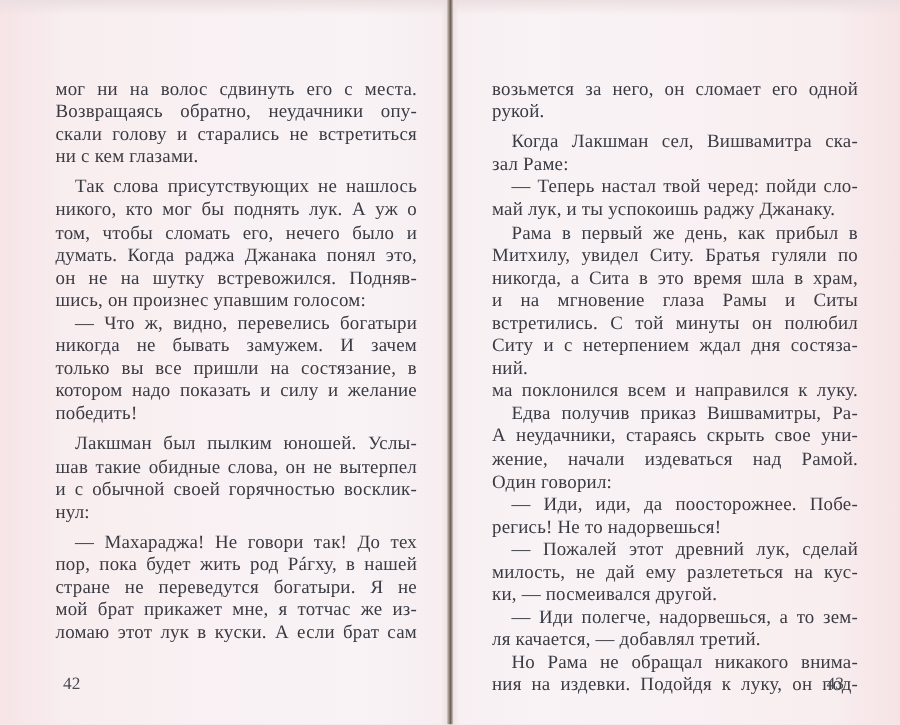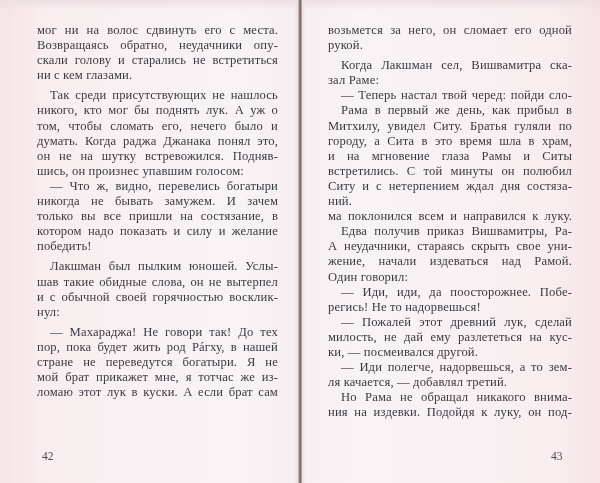--- a/index.html
+++ b/index.html
@@ -32,21 +32,21 @@
     .gutter {
       position: absolute;
       left: 298px;
       top: 0;
       width: 4px;
       height: 483px;
       background: linear-gradient(90deg, #d9cccb 0%, #8c7f74 40%, #6f6256 60%, #cfc2c0 100%);
     }
     .text-block {
       position: absolute;
-      top: 23px;
+      top: 52px;
       font-family: "Liberation Serif", "DejaVu Serif", serif;
       font-size: 12.6px;
       line-height: 15.1px;
       color: #3a3a42;
       letter-spacing: 0.15px;
     }
     .page.left .text-block { left: 37px; width: 241px; }
     .page.right .text-block { left: 26px; width: 244px; }
     .line {
       display: block;
@@ -79,21 +79,21 @@
 
       <div>
         <span class="line">мог ни на волос сдвинуть его с места.</span>
         <span class="line">Возвращаясь обратно, неудачники опу-</span>
         <span class="line">скали голову и старались не встретиться</span>
         <span class="line last">ни с кем глазами.</span>
       </div>
       <div class="para-gap"></div>
 
       <div>
-        <span class="line indent">Так среди присутствующих не нашлось</span>
+        <span class="line indent">Так слова присутствующих не нашлось</span>
         <span class="line">никого, кто мог бы поднять лук. А уж о</span>
         <span class="line">том, чтобы сломать его, нечего было и</span>
         <span class="line">думать. Когда раджа Джанака понял это,</span>
         <span class="line">он не на шутку встревожился. Подняв-</span>
         <span class="line last">шись, он произнес упавшим голосом:</span>
       </div>
 
       <div>
         <span class="line indent">— Что ж, видно, перевелись богатыри</span>
         <span class="line">никогда не бывать замужем. И зачем</span>
@@ -133,26 +133,27 @@
       </div>
       <div class="para-gap"></div>
 
       <div>
         <span class="line indent">Когда Лакшман сел, Вишвамитра ска-</span>
         <span class="line last">зал Раме:</span>
       </div>
 
       <div>
         <span class="line indent">— Теперь настал твой черед: пойди сло-</span>
+        <span class="line last">май лук, и ты успокоишь раджу Джанаку.</span>
       </div>
 
       <div>
         <span class="line indent">Рама в первый же день, как прибыл в</span>
         <span class="line">Митхилу, увидел Ситу. Братья гуляли по</span>
-        <span class="line">городу, а Сита в это время шла в храм,</span>
+        <span class="line">никогда, а Сита в это время шла в храм,</span>
         <span class="line">и на мгновение глаза Рамы и Ситы</span>
         <span class="line">встретились. С той минуты он полюбил</span>
         <span class="line">Ситу и с нетерпением ждал дня состяза-</span>
         <span class="line last">ний.</span>
       </div>
 
       <div>
         <span class="line">ма поклонился всем и направился к луку.</span>
         <span class="line indent">Едва получив приказ Вишвамитры, Ра-</span>
         <span class="line">А неудачники, стараясь скрыть свое уни-</span>

